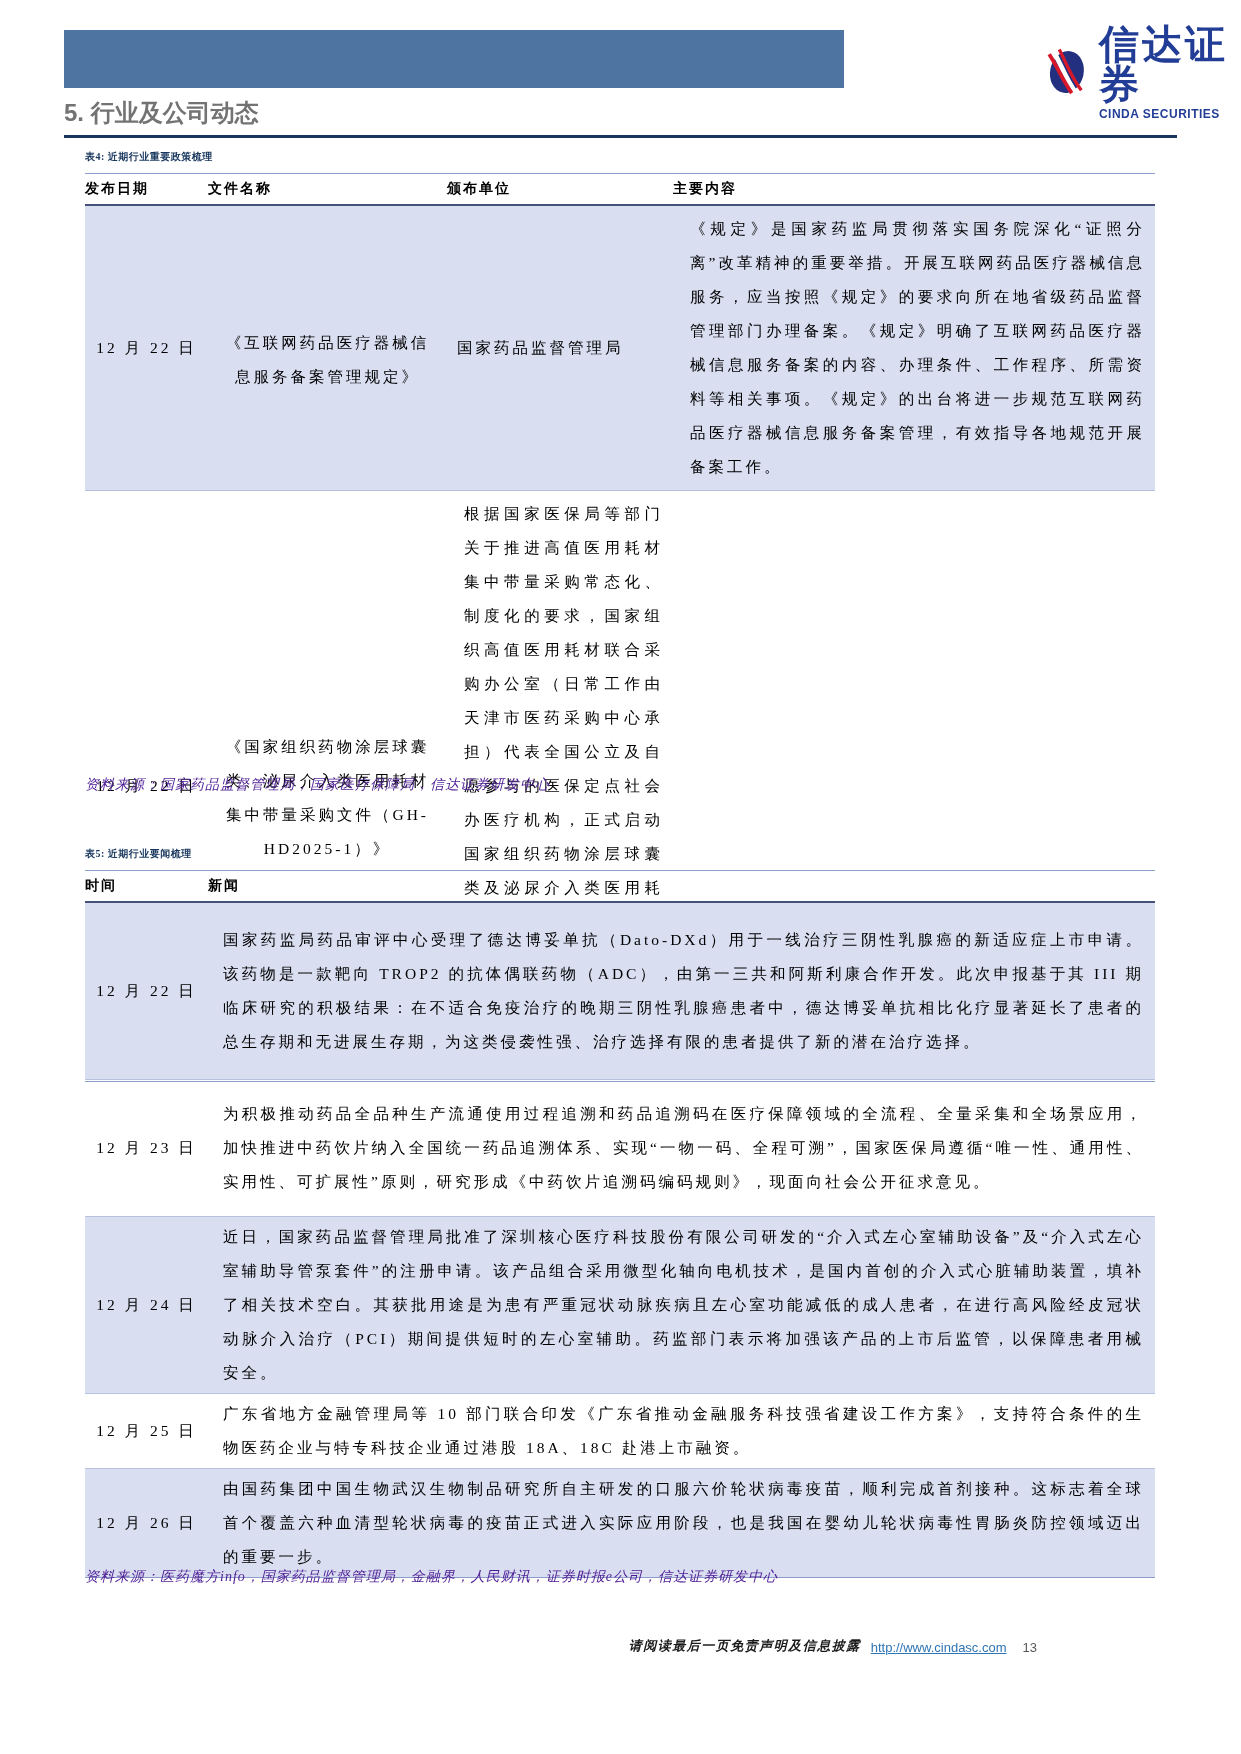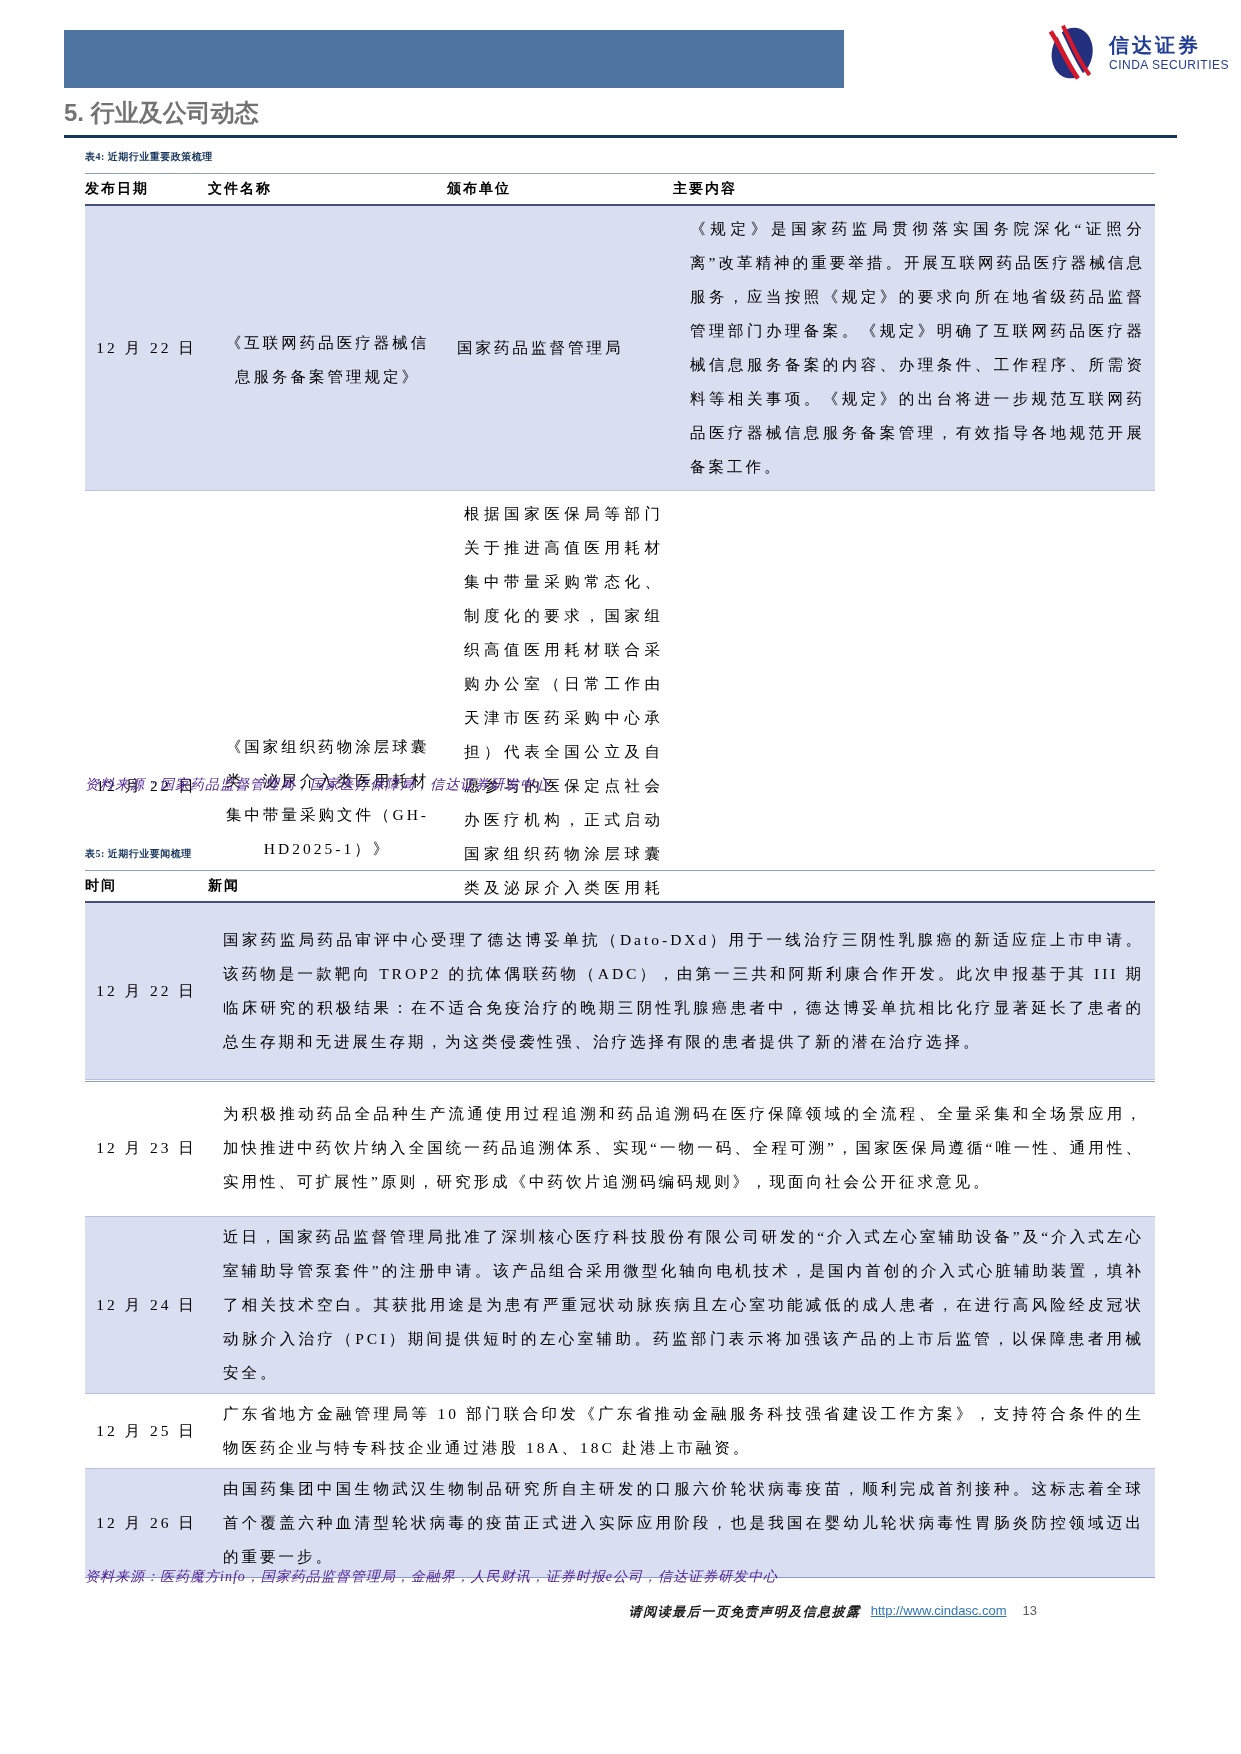--- a/index.html
+++ b/index.html
@@ -5,22 +5,22 @@
   html,body{margin:0;padding:0;background:#888;}
   .page{
     position:relative; width:1241px; height:1754px; background:#ffffff;
     margin:0 auto; overflow:hidden;
     font-family:"Liberation Serif","DejaVu Serif",serif; color:#000;
   }
   
   .header-bar{position:absolute;left:64px;top:30px;width:780px;height:58px;background:#4e74a2;}
   .logo{position:absolute;left:1042px;top:24px;display:flex;align-items:center;gap:9px;}
   .logo-text{display:flex;flex-direction:column;line-height:1;}
-  .logo-cn{font-family:"Liberation Sans",sans-serif;font-weight:bold;font-size:20px;color:#223d96;letter-spacing:3px;}
-  .logo-en{font-family:"Liberation Sans",sans-serif;font-weight:normal;font-size:12px;color:#223d96;letter-spacing:0.5px;margin-top:4px;}
+  .logo-cn{font-family:"Liberation Sans",sans-serif;font-weight:bold;font-size:40px;color:#223d96;letter-spacing:3px;}
+  .logo-en{font-family:"Liberation Sans",sans-serif;font-weight:bold;font-size:12px;color:#223d96;letter-spacing:0.5px;margin-top:4px;}
   
   .section-title{position:absolute;left:64px;top:97px;font-family:"Liberation Sans",sans-serif;font-weight:bold;font-size:24px;color:#737373;}
   .title-rule{position:absolute;left:64px;top:135px;width:1113px;height:3px;background:#17365d;}
   
   .tbl-caption{position:absolute;left:85px;font-weight:bold;font-size:10px;color:#17365d;letter-spacing:0.5px;}
   .tbl-source{position:absolute;left:85px;font-style:italic;font-size:14px;color:#4c1d95;letter-spacing:1px;}
   
   .tbl{position:absolute;left:85px;width:1070px;border-top:1.5px solid #8e9fcc;}
   .tbl-head{display:grid;align-items:center;height:30px;border-bottom:2px solid #44517b;}
   .tbl-head .hc{font-weight:bold;font-size:14px;text-align:left;letter-spacing:2px;font-family:Liberation Serif, serif;}
@@ -29,21 +29,21 @@
   .row{display:grid;align-items:center;border-bottom:1px solid #b8c1e0;}
   .row:last-child{border-bottom:1.5px solid #8b9ccb;}
   .row.tint{background:#dadef1;}
   .cell{font-size:15.5px;line-height:34px;letter-spacing:3px;}
   .c-date{text-align:center;}
   .c-doc{text-align:center;padding:0 14px;margin-top:24px;}
   .c-unit{text-align:justify;text-justify:inter-character;padding:0 16px 0 10px;}
   .c-main{text-align:justify;text-justify:inter-character;padding:6px 10px 6px 17px;}
   .c-news{text-align:justify;text-justify:inter-character;padding:3px 11px 3px 15px;}
   
-  .footer{position:absolute;left:85px;top:1603px;width:1070px;display:flex;justify-content:flex-end;align-items:flex-start;gap:10px;padding-right:118px;box-sizing:border-box;font-size:13px;}
+  .footer{position:absolute;left:85px;top:1637px;width:1070px;display:flex;justify-content:flex-end;align-items:flex-end;gap:10px;padding-right:118px;box-sizing:border-box;font-size:13px;}
   .footer-disclaimer{font-weight:bold;font-style:italic;color:#1a1a1a;letter-spacing:1.5px;}
   .footer-url{font-family:"Liberation Sans",sans-serif;color:#2e75b6;text-decoration:underline;}
   .footer-page{font-family:"Liberation Sans",sans-serif;color:#595959;margin-left:6px;}
 </style>
 </head>
 <body>
 
 <div class="page">
 
   <div class="header-bar"></div>

